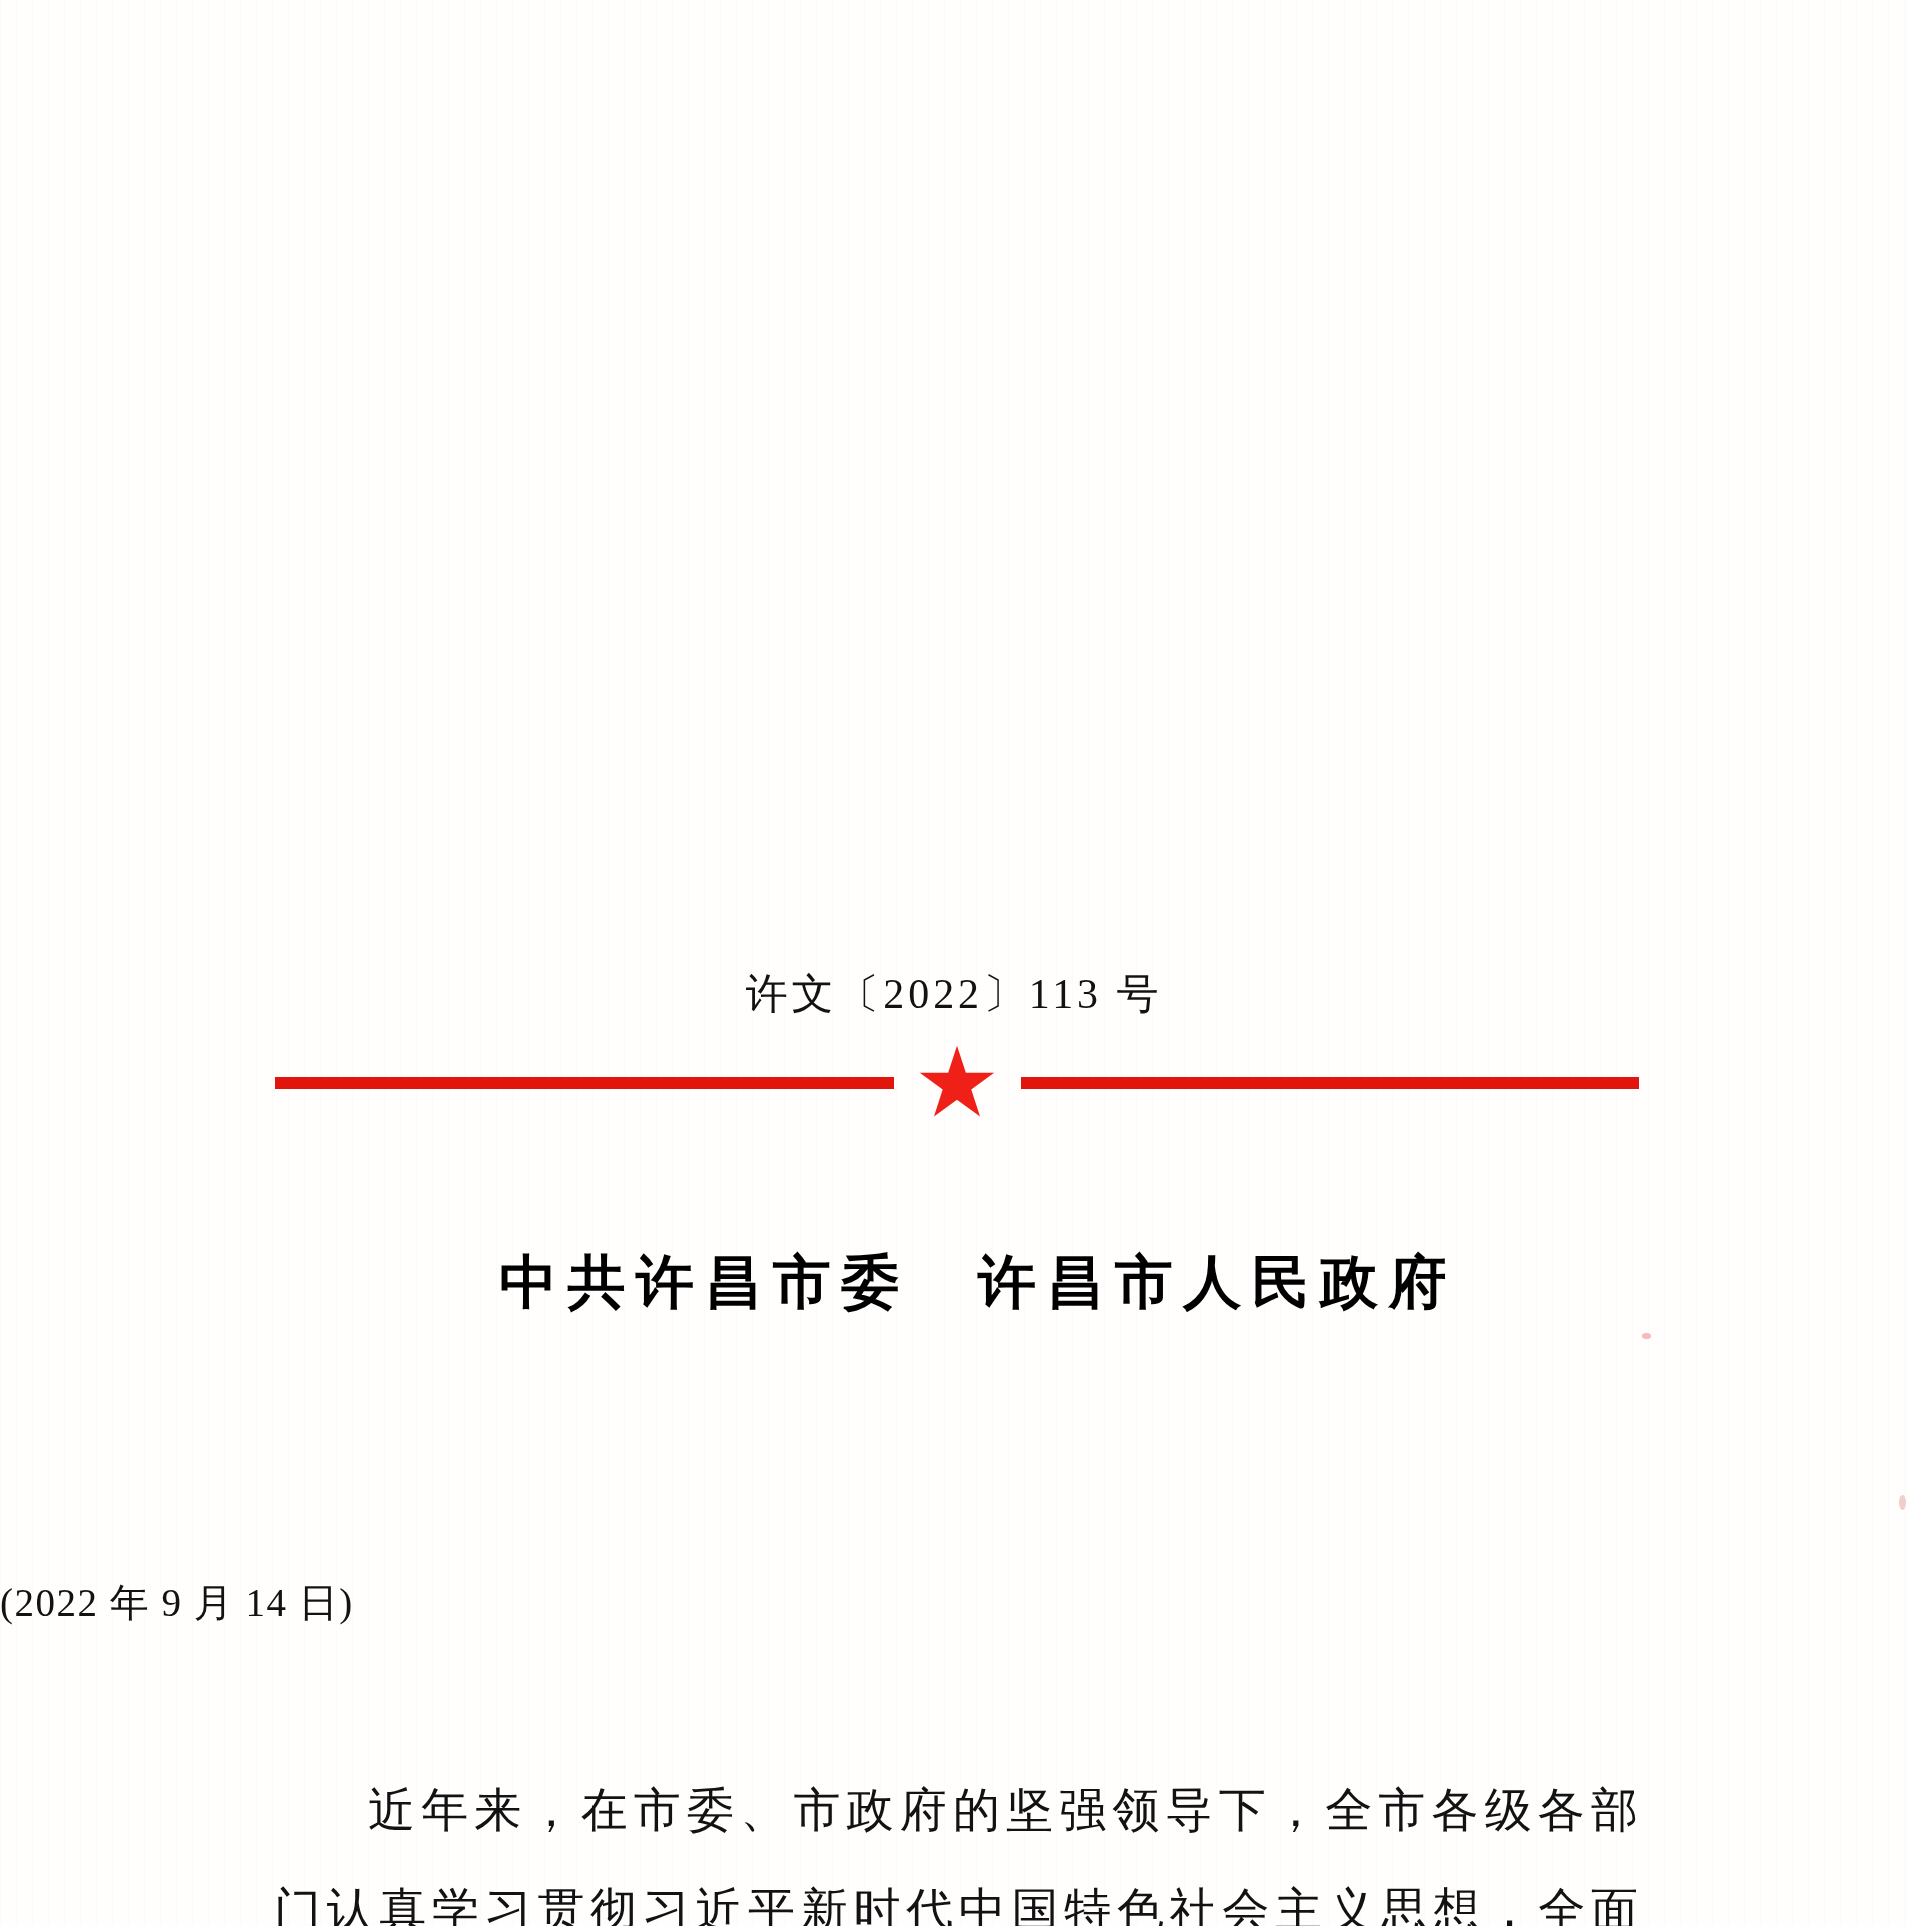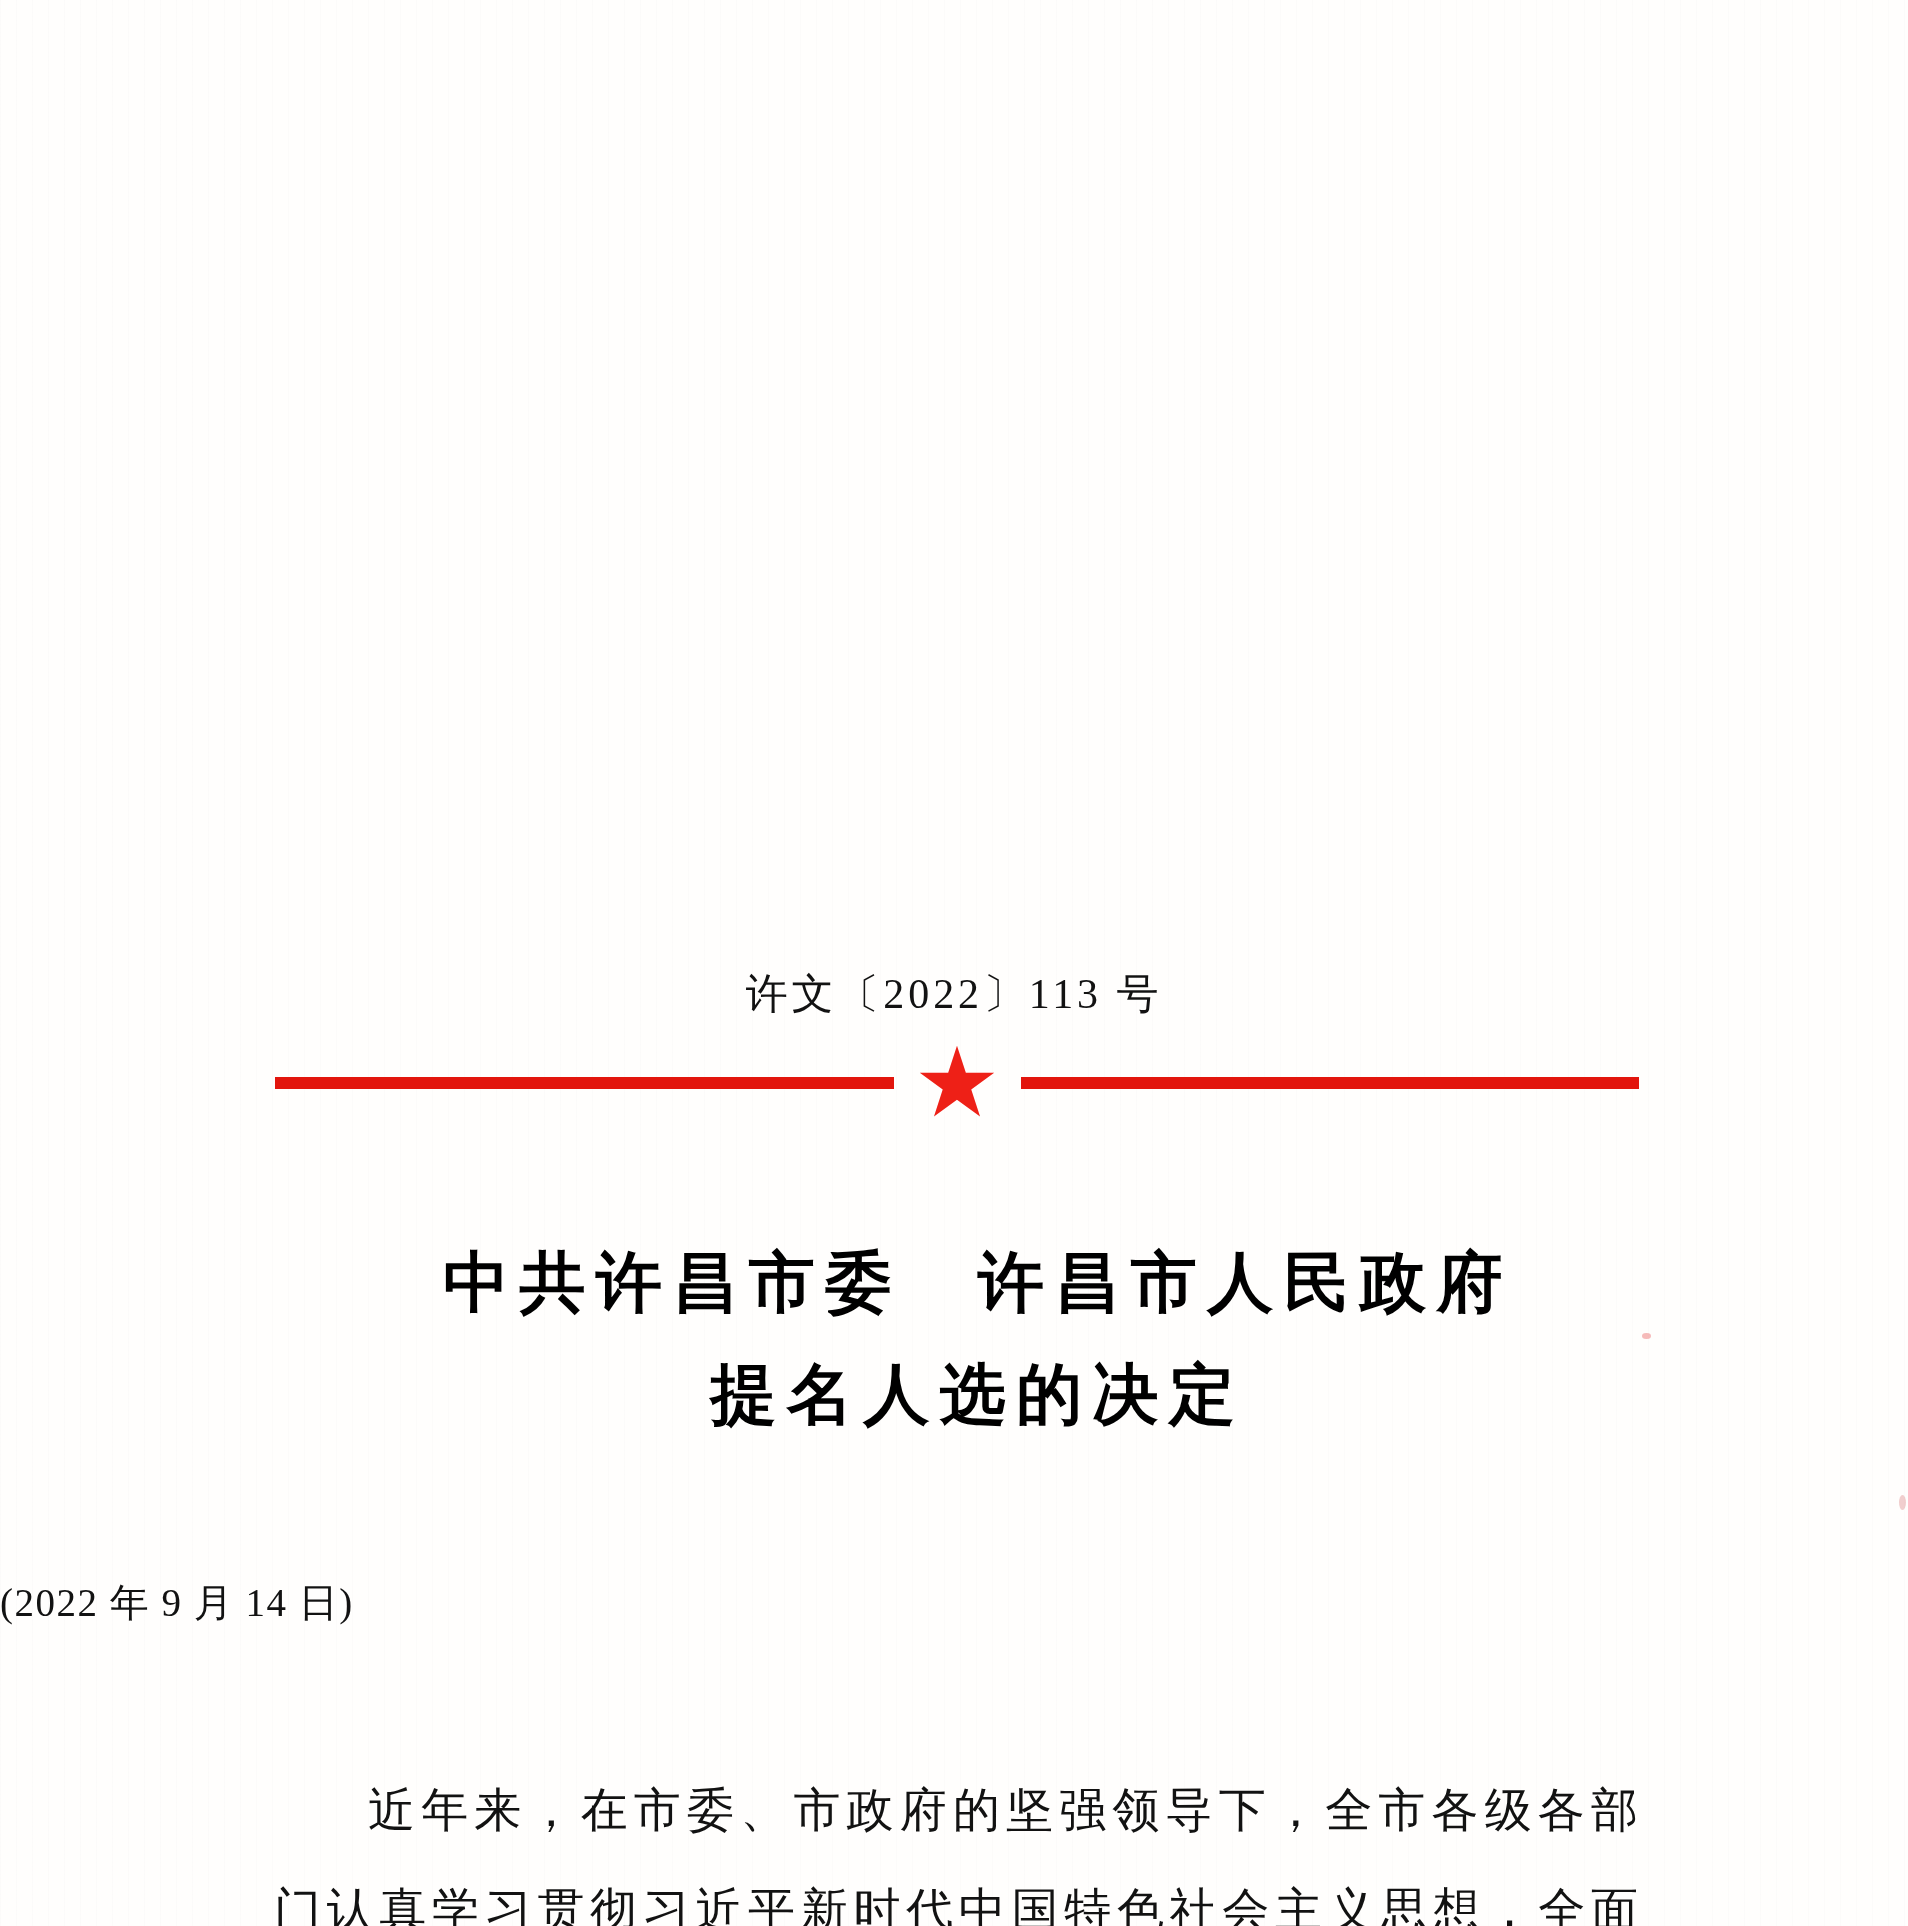--- a/index.html
+++ b/index.html
@@ -39,21 +39,21 @@
   .divider .star-gap{width:127px;height:11.6px;position:relative;}
   .divider .star{
     position:absolute;left:50%;top:50%;transform:translate(-50%,-51%);
     font-size:97px;line-height:1;color:var(--star-red,#ee2017);
     font-family:"DejaVu Sans","Liberation Sans",sans-serif;
   }
 
   
   .title-block{position:absolute;top:1227px;left:0;width:100%;text-align:center;color:#000;}
   .title-line{
-    font-size:66px;line-height:112px;font-weight:bold;letter-spacing:10.4px;
+    font-size:58px;line-height:112px;font-weight:bold;letter-spacing:10.4px;
     white-space:nowrap;
     margin-left:48px;
   }
   .date-line{
     position:absolute;top:1572px;left:0;width:100%;text-align:left;
     font-size:39px;line-height:62px;letter-spacing:1.5px;color:#121212;
   }
 
   
   .body-block{position:absolute;top:1760px;left:274px;width:1364px;color:#121212;}
@@ -80,21 +80,20 @@
   <div class="divider">
     <div class="seg"></div>
     <div class="star-gap">
       <span class="star">★</span>
     </div>
     <div class="seg"></div>
   </div>
 
   <div class="title-block">
     <div class="title-line">中共许昌市委　许昌市人民政府</div>
-    <div class="title-line">提名人选的决定</div>
   </div>
 
   <div class="date-line">(2022 年 9 月 14 日)</div>
 
   <div class="body-block">
     <div class="body-line indent">近年来，在市委、市政府的坚强领导下，全市各级各部</div>
     <div class="body-line">门认真学习贯彻习近平新时代中国特色社会主义思想，全面</div>
 
   </div>
 

